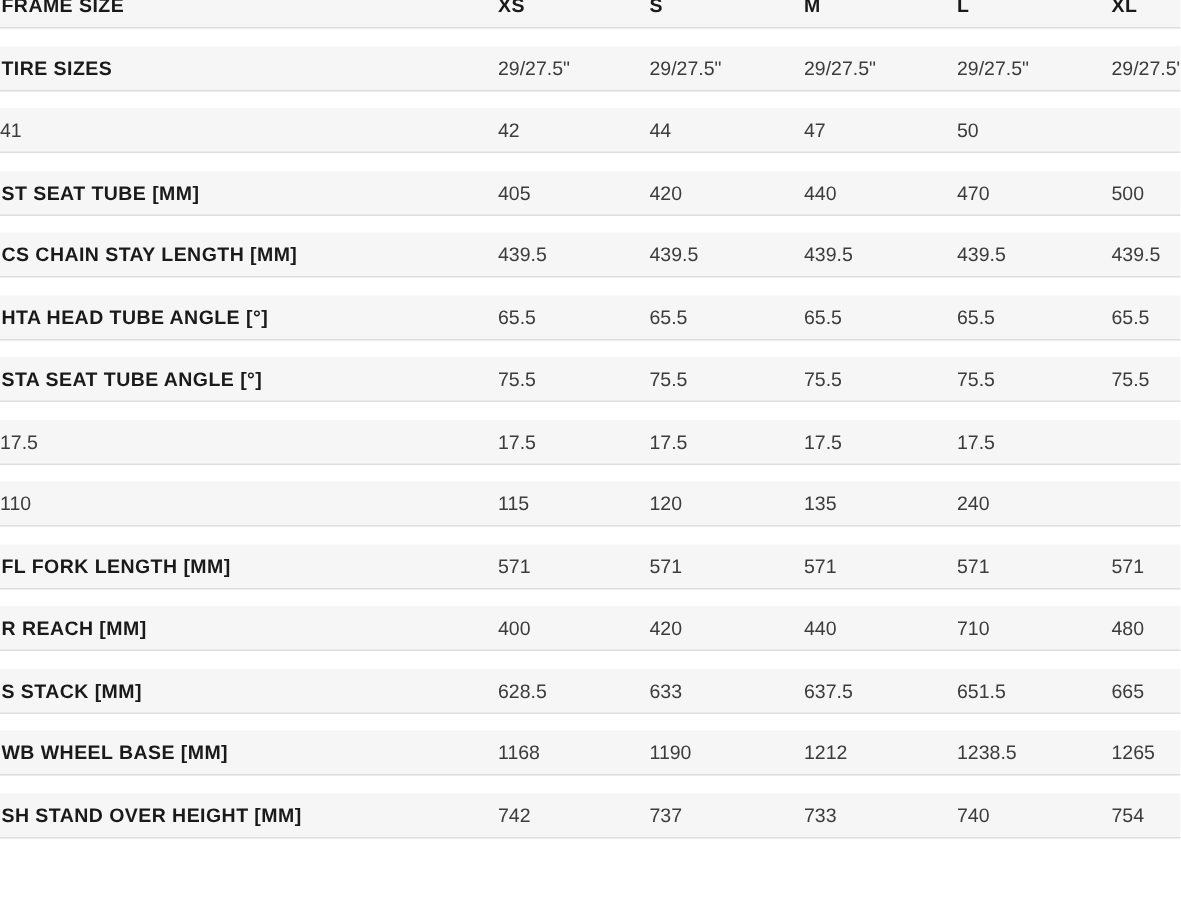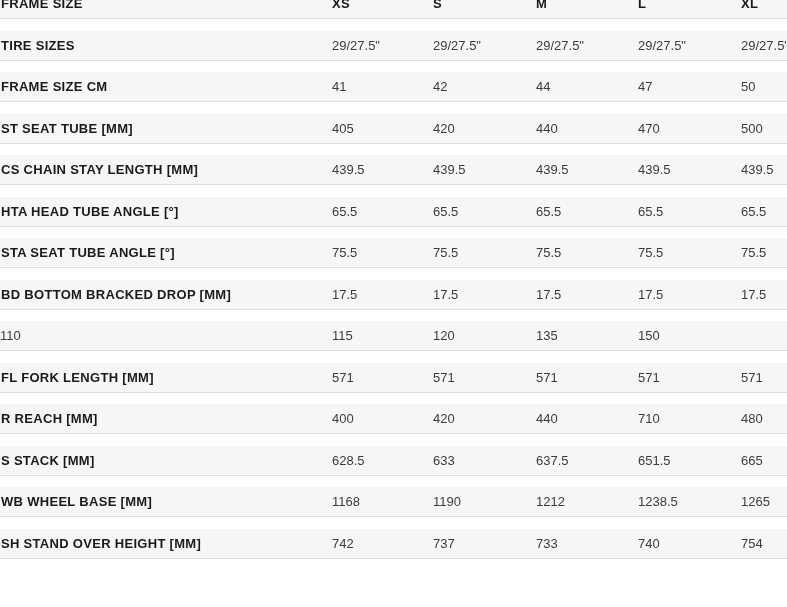--- a/index.html
+++ b/index.html
@@ -67,21 +67,20 @@
   <div class="spec-row">
     <div class="row-label">TIRE SIZES</div>
     <div class="row-value">29/27.5"</div>
     <div class="row-value">29/27.5"</div>
     <div class="row-value">29/27.5"</div>
     <div class="row-value">29/27.5"</div>
     <div class="row-value">29/27.5"</div>
   </div>
 
   <div class="spec-row">
-    <div class="row-label">FRAME SIZE CM</div>
     <div class="row-value">41</div>
     <div class="row-value">42</div>
     <div class="row-value">44</div>
     <div class="row-value">47</div>
     <div class="row-value">50</div>
   </div>
 
   <div class="spec-row">
     <div class="row-label">ST SEAT TUBE [MM]</div>
     <div class="row-value">405</div>
@@ -113,34 +112,33 @@
   <div class="spec-row">
     <div class="row-label">STA SEAT TUBE ANGLE [°]</div>
     <div class="row-value">75.5</div>
     <div class="row-value">75.5</div>
     <div class="row-value">75.5</div>
     <div class="row-value">75.5</div>
     <div class="row-value">75.5</div>
   </div>
 
   <div class="spec-row">
-    <div class="row-label">BD BOTTOM BRACKED DROP [MM]</div>
     <div class="row-value">17.5</div>
     <div class="row-value">17.5</div>
     <div class="row-value">17.5</div>
     <div class="row-value">17.5</div>
     <div class="row-value">17.5</div>
   </div>
 
   <div class="spec-row">
     <div class="row-value">110</div>
     <div class="row-value">115</div>
     <div class="row-value">120</div>
     <div class="row-value">135</div>
-    <div class="row-value">150</div>
+    <div class="row-value">240</div>
   </div>
 
   <div class="spec-row">
     <div class="row-label">FL FORK LENGTH [MM]</div>
     <div class="row-value">571</div>
     <div class="row-value">571</div>
     <div class="row-value">571</div>
     <div class="row-value">571</div>
     <div class="row-value">571</div>
   </div>

